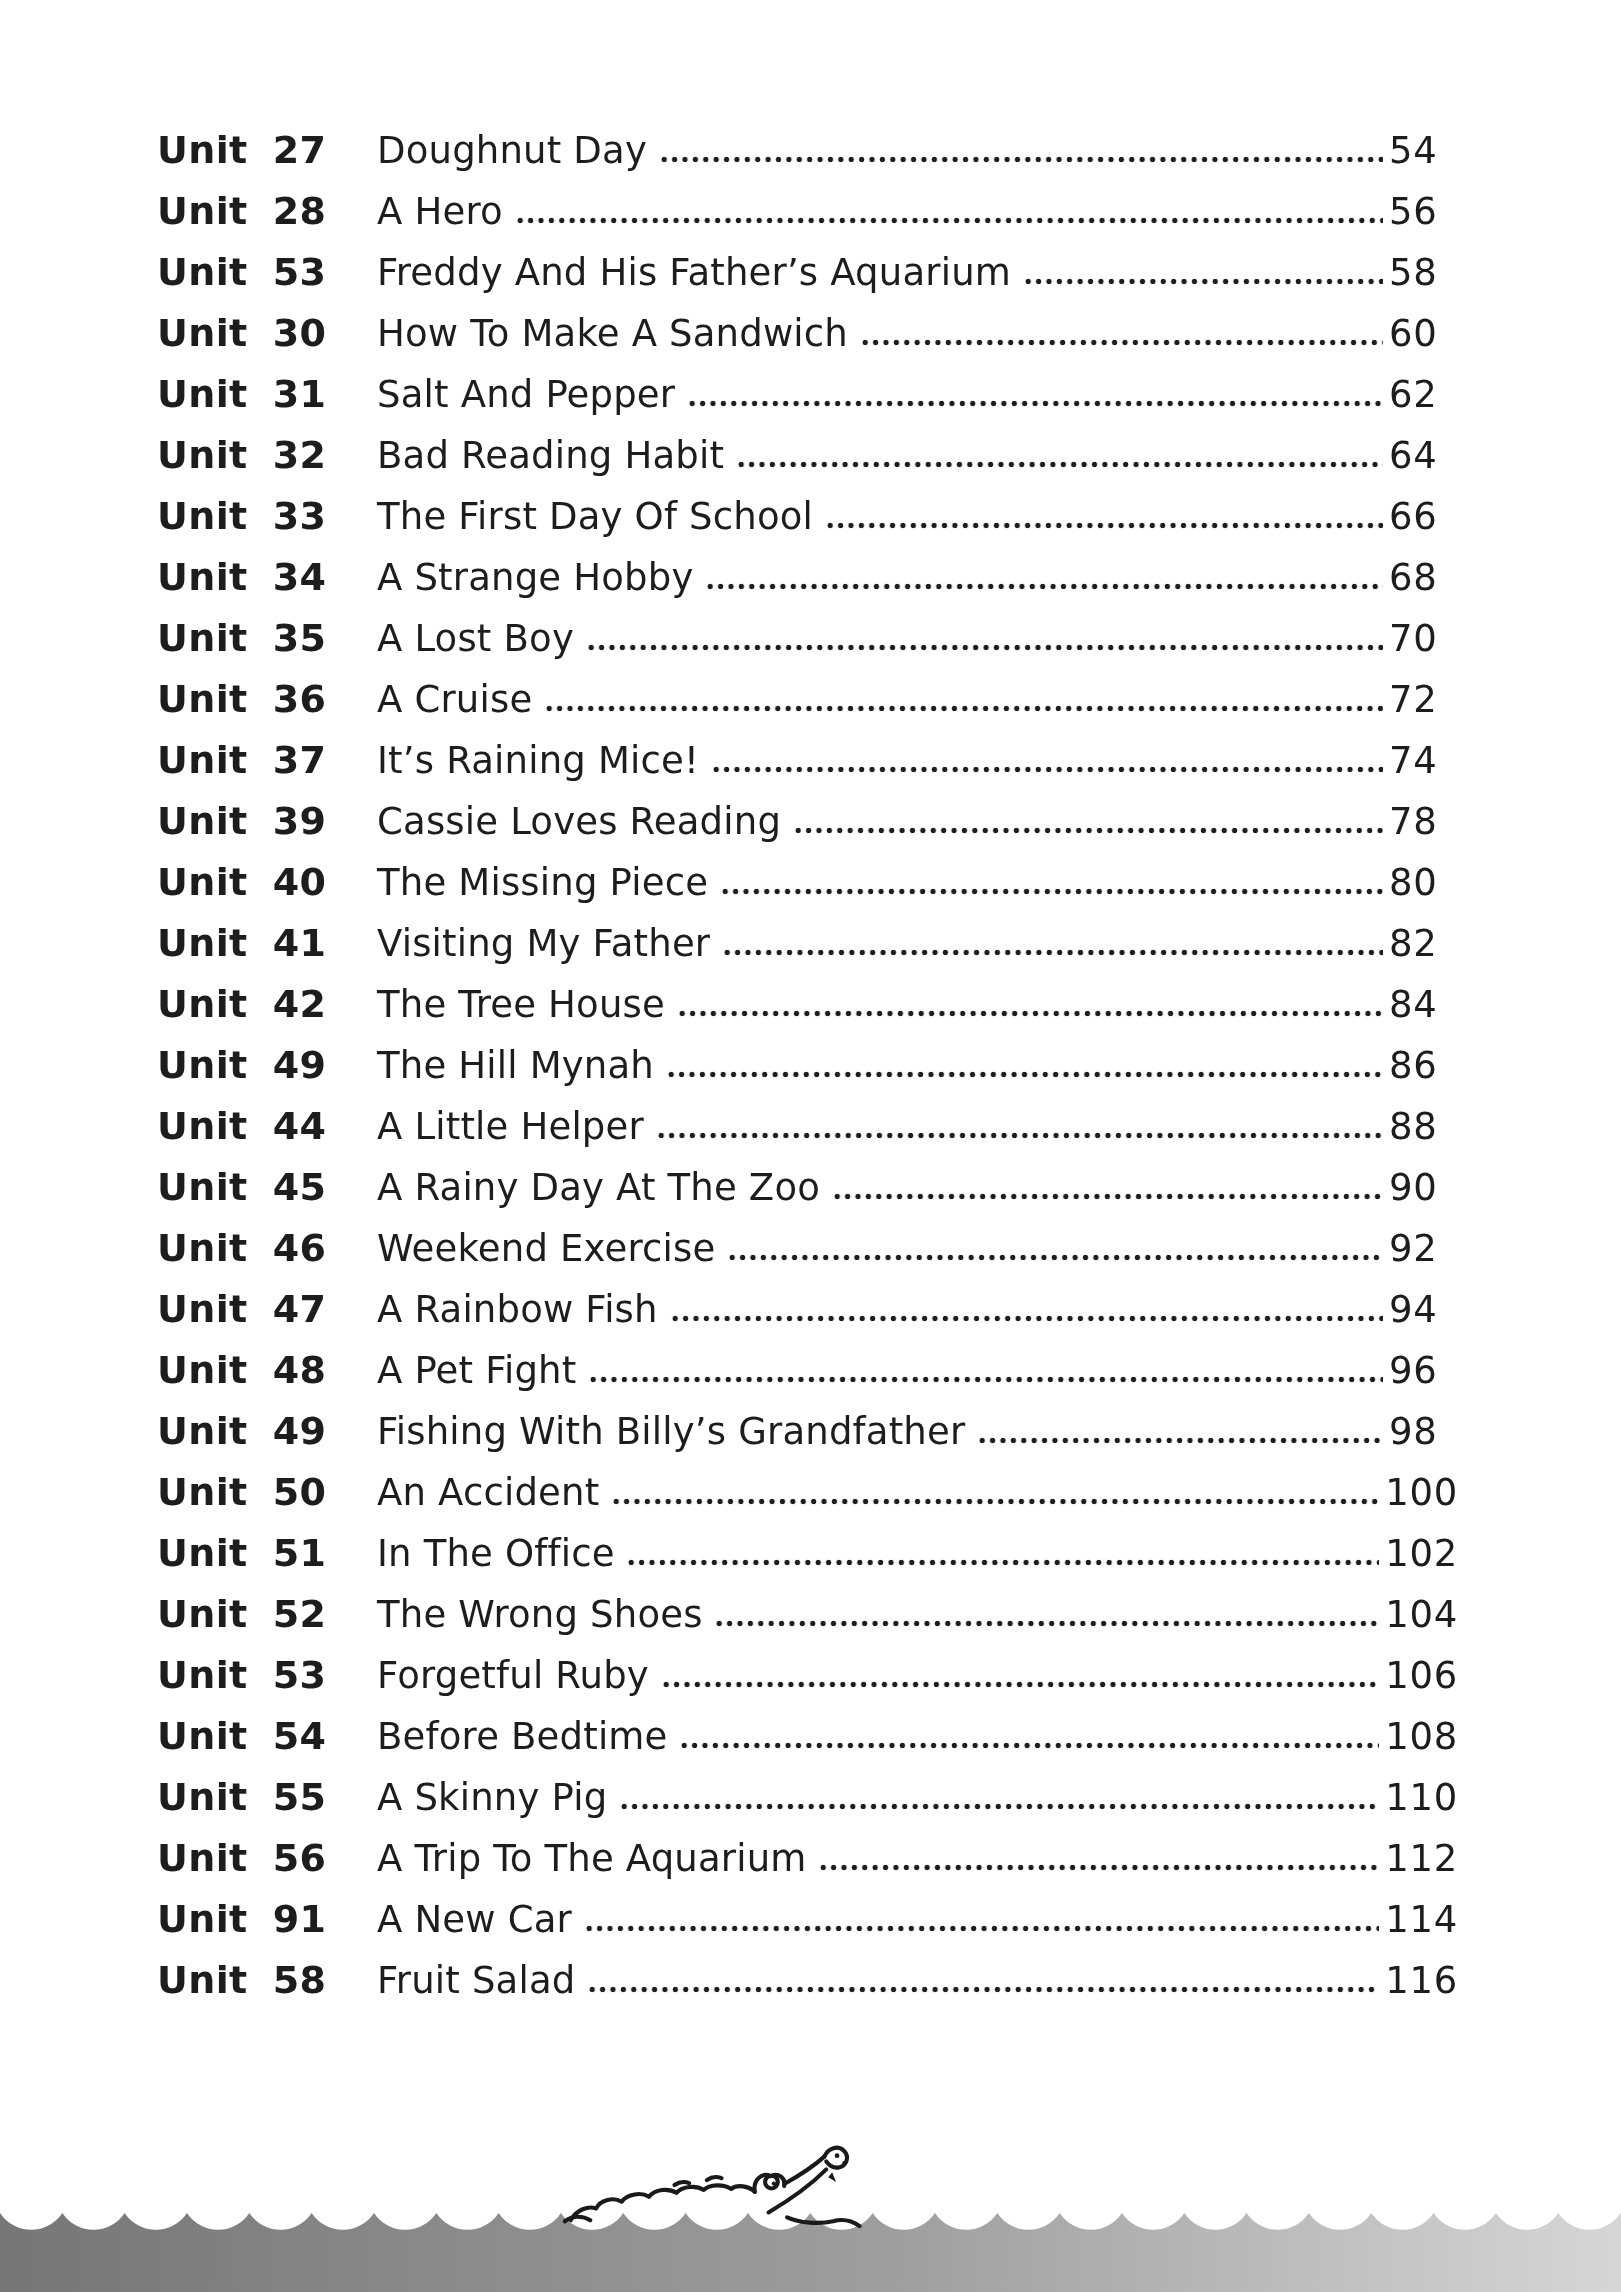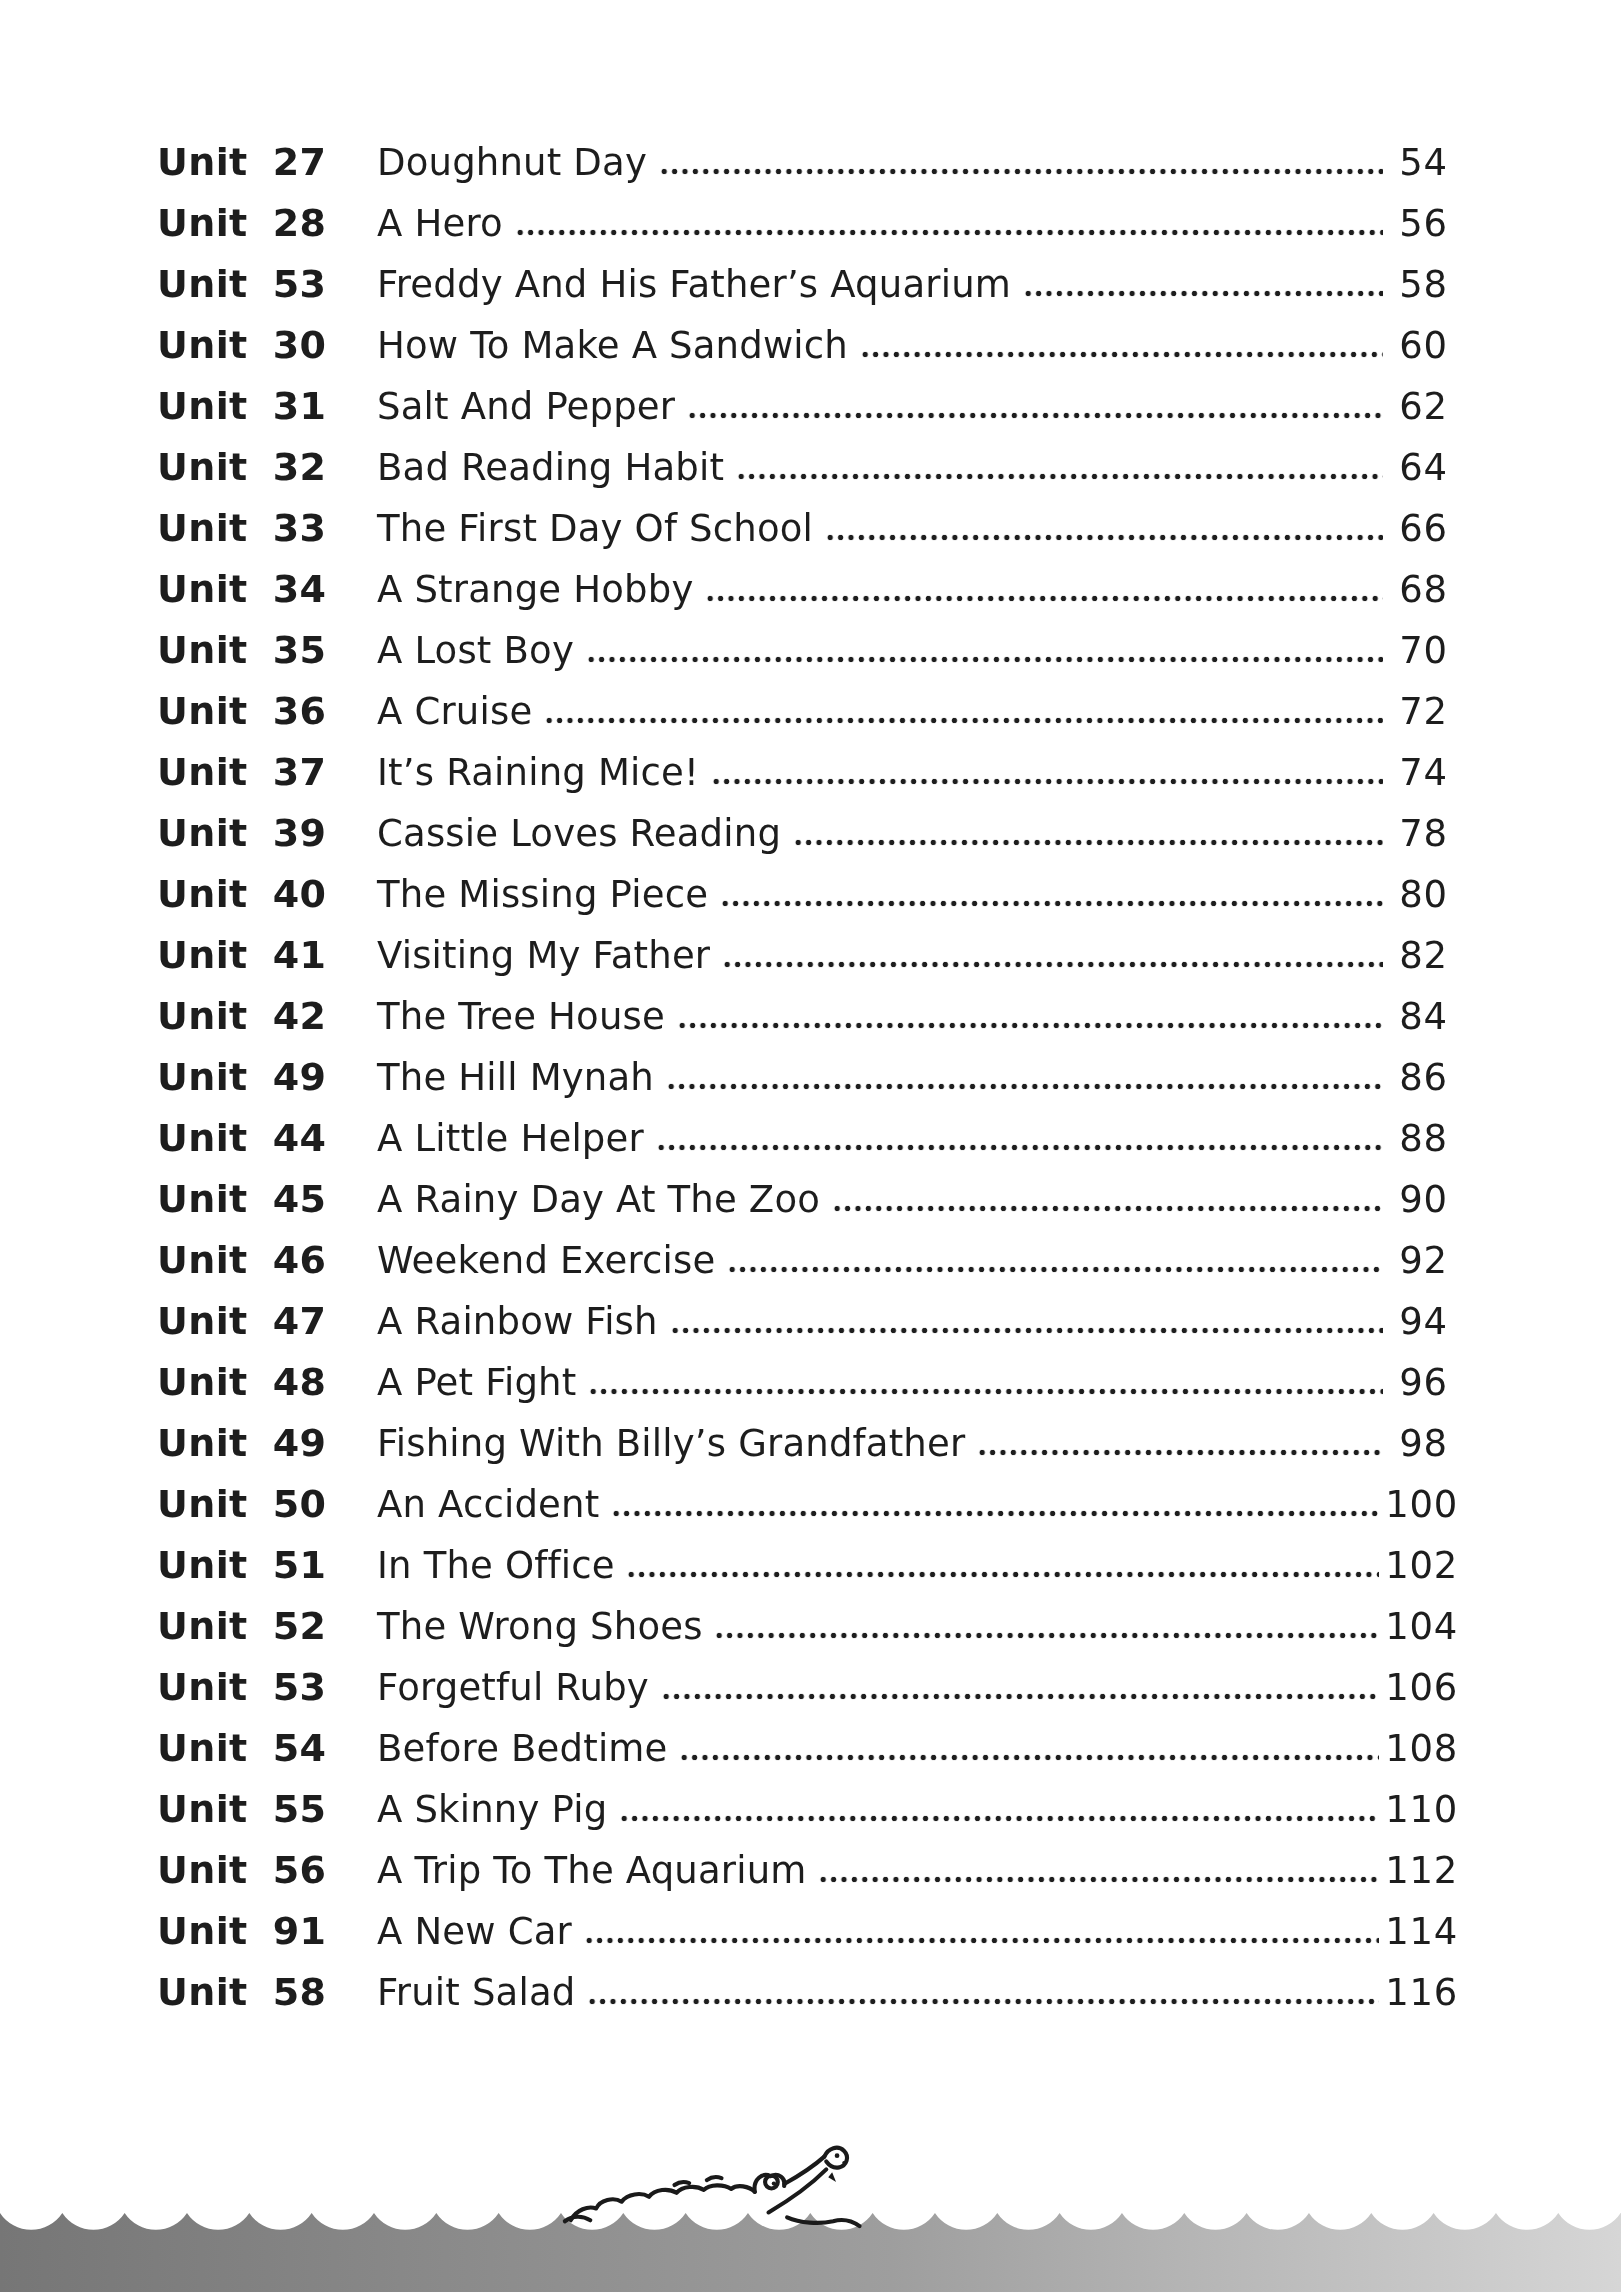--- a/index.html
+++ b/index.html
@@ -12,21 +12,21 @@
   body{
     width:1621px;height:2293px;
     background:#ffffff;
     position:relative;
     overflow:hidden;
     font-family:"DejaVu Sans","Liberation Sans",sans-serif;
     color:var(--ink);
   }
   .toc{
     position:absolute;
-    left:0;top:12px;right:0;
+    left:0;top:0;right:0;
     padding:119px 163px 0 157px;
   }
   .row{
     display:flex;
     align-items:flex-end;
     height:61px;
     box-sizing:border-box;
     padding-bottom:10.8px;
     white-space:nowrap;
   }
@@ -53,21 +53,21 @@
     background-size:10.4px 6.9px;
     background-repeat:repeat-x;
     background-position:left bottom;
   }
   .pagenum{
     font-weight:400;
     font-size:37px;
     letter-spacing:0.02em;
     flex:0 0 auto;
     min-width:69px;
-    text-align:center;
+    text-align:left;
   }
   .wave-strip{
     position:absolute;
     left:0;right:0;bottom:0;
     height:82px;
     z-index:1;
   }
   .wave-gradient{
     position:absolute;
     left:0;right:0;top:0;bottom:0;

